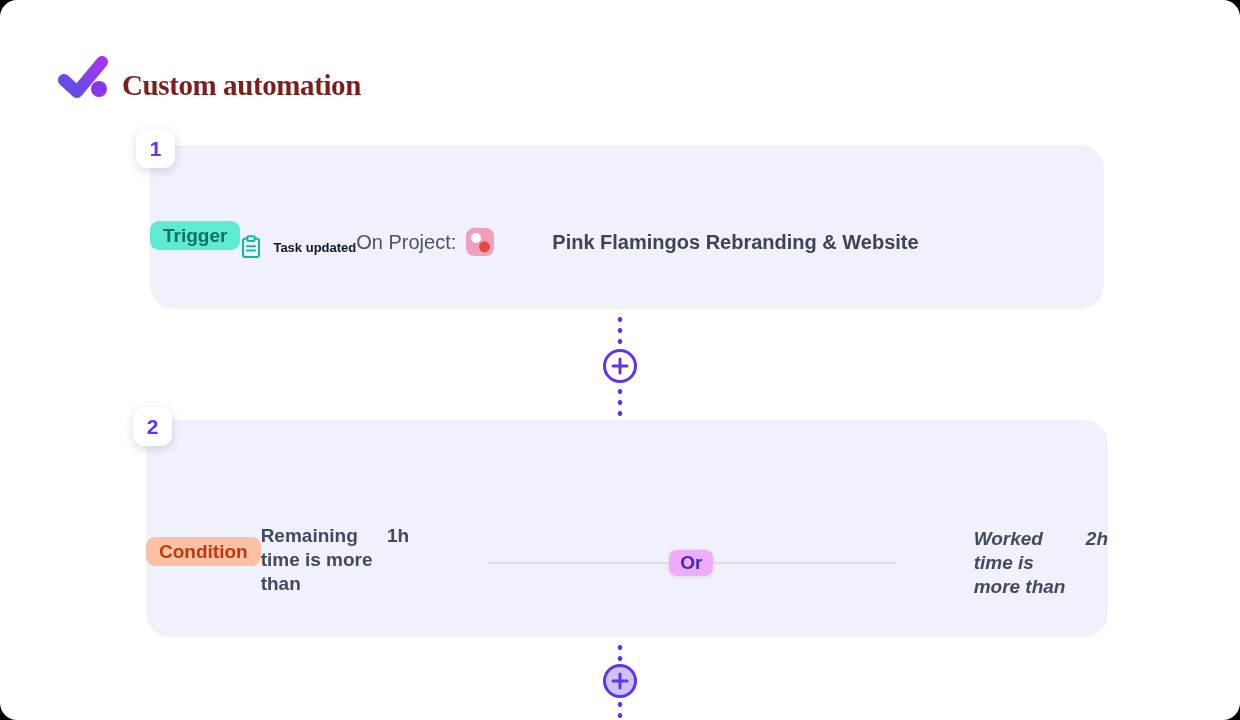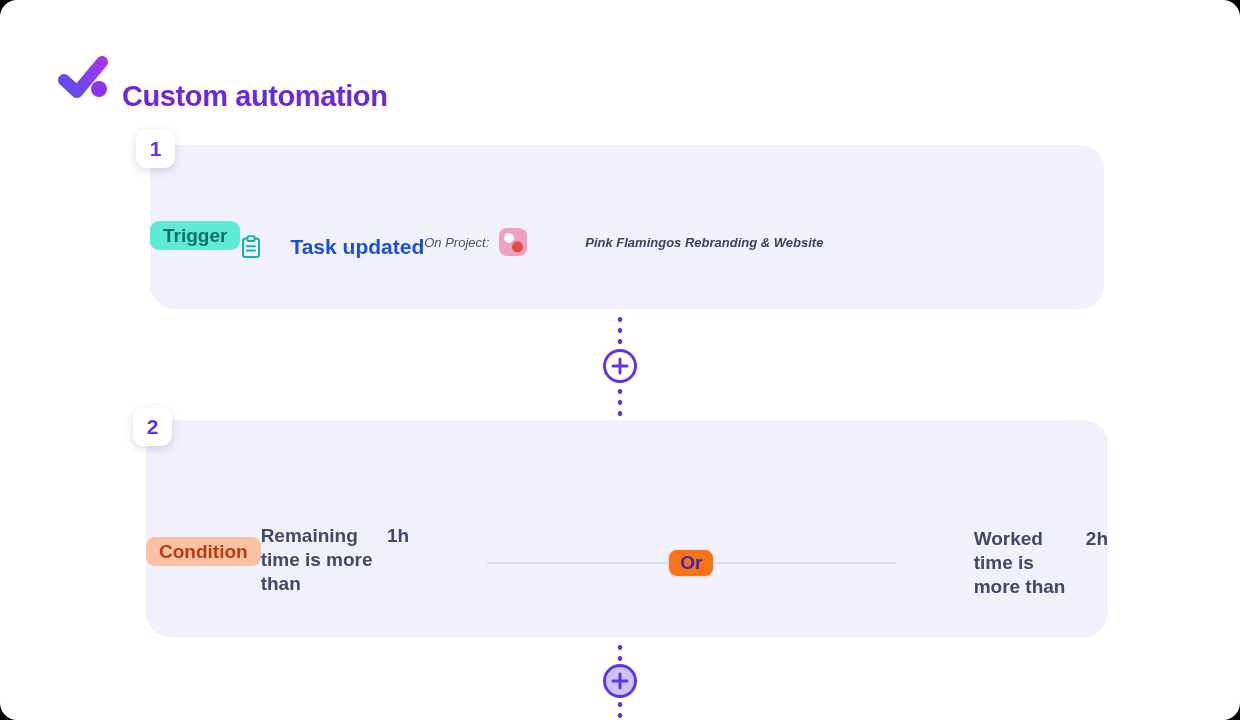--- a/index.html
+++ b/index.html
@@ -12,23 +12,23 @@
   .page {
     position:absolute; inset:0;
     background:#ffffff;
     border-radius:17px;
     overflow:hidden;
   }
 
   
   .logo { position:absolute; left:57px; top:52px; width:52px; height:50px; }
   .page-title {
-    position:absolute; left:122px; top:59px;
-    font-size:29px; font-weight:700; color:#6d28d9;
-    letter-spacing:-0.4px; line-height:36px;
+    position:absolute; left:122px; top:48px;
+    font-size:29px; font-weight:700; color:#7f1d1d;
+    letter-spacing:-0.4px; line-height:36px;font-family:Liberation Serif, serif;
   }
 
   
   .card {
     position:absolute; background:#f0f1fb; border-radius:24px;
     display:flex; flex-direction:row; align-items:center;
     box-sizing:border-box;
   }
   .card-1 { left:150px; top:145px; width:954px; height:164px; padding-top:17px; }
   .card-2 { left:146px; top:420px; width:962px; height:217px; padding-top:46px; }
@@ -44,32 +44,32 @@
   .step-num-2 { left:133px; top:407px; }
 
   .pill {
     display:inline-block; padding:3px 13px; border-radius:9px;
     font-size:19px; font-weight:700; line-height:23px;
   }
   .pill-trigger   { background:#5eead4; color:#0d7065; }
   .pill-condition { background:#fbc1a5; color:#bc3a0f; }
 
   .row { display:flex; align-items:center; }
-  .event-row { margin-top:23px; gap:28px; font-size:21px; font-weight:700; color:#1d4ed8; }
-  .project-row { margin-top:13px; gap:10px; font-size:13px; color:#4b5166;font-style:italic; }
+  .event-row { margin-top:23px; gap:11px; font-size:13px; font-weight:700; color:#0f172a; }
+  .project-row { margin-top:13px; gap:10px; font-size:20px; color:#4b5166; }
   .project-name { font-weight:700; color:#3e4358;margin-left:48px; }
 
   .cond-line { display:flex; gap:11px; font-size:19px; font-weight:700; color:#434960; line-height:24px; }
   .cond-1 { margin-top:17px; }
-  .cond-2 { margin-top:22px; }
+  .cond-2 { margin-top:22px;font-style:italic; }
 
   .or-row { width:100%; display:flex; align-items:center; margin-top:23px; padding:0 78px; box-sizing:border-box; }
   .or-line { flex:1; height:2px; background:#dcddf1; }
   .or-chip {
-    background:#f97316; border:1.5px solid #e4e5f2; border-radius:9px;
+    background:#f0abfc; border:1.5px solid #e4e5f2; border-radius:9px;
     padding:2px 11px; font-size:19px; font-weight:700; color:#3a2cb4;
     box-shadow:0 1px 3px rgba(40,40,90,.07); cursor:pointer;
   }
 
   
   .dots {
     position:absolute; left:617px; width:6px;
     background-image:radial-gradient(circle, #6133ee 2.1px, rgba(97,51,238,0) 2.7px);
     background-size:6px 11px; background-repeat:repeat-y; background-position:center top;
   }

